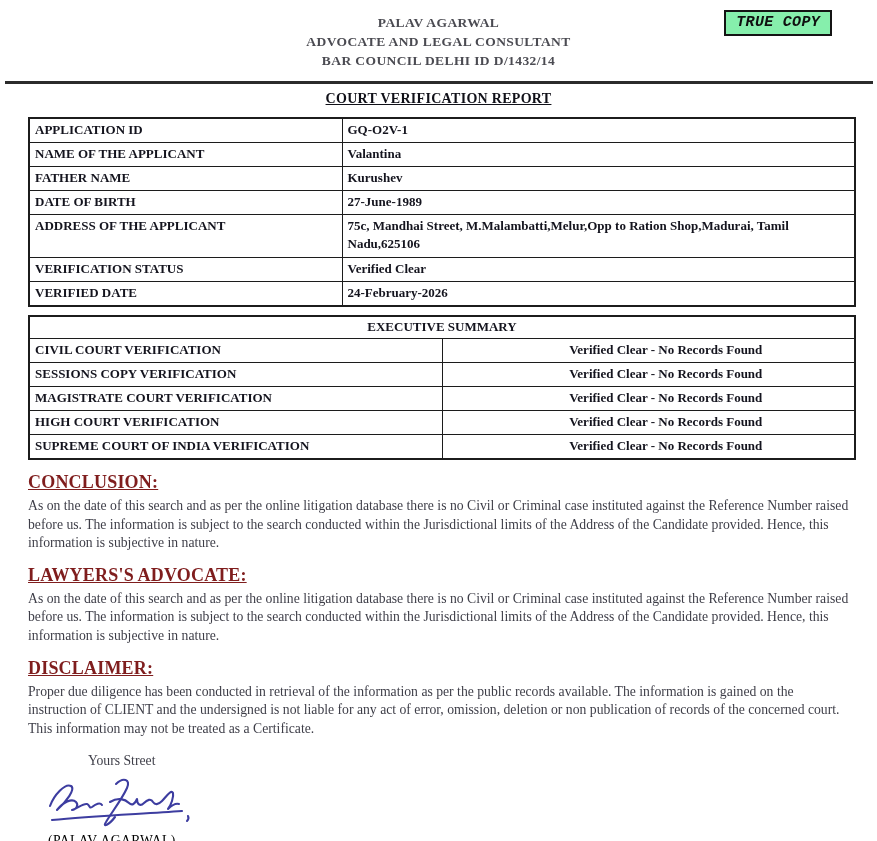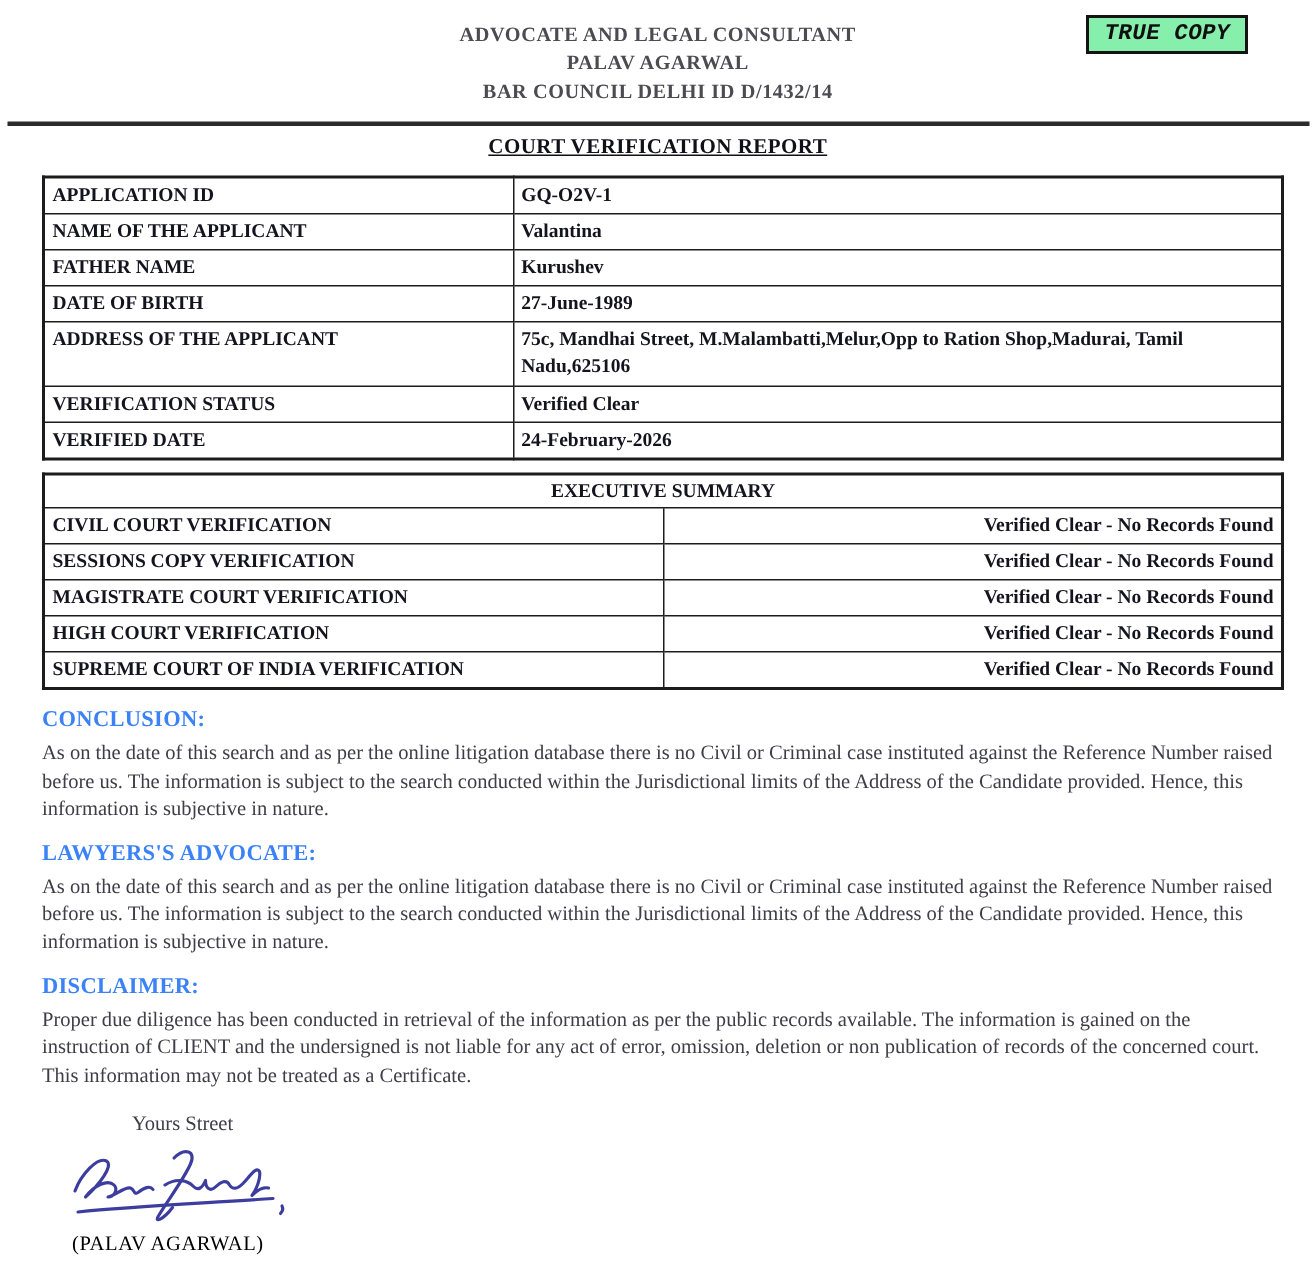--- a/index.html
+++ b/index.html
@@ -75,28 +75,29 @@
   .applicant-table tr.address-row td { height: 43px; }
 
   .summary-table { margin-top: 8px; }
   .summary-table td.summary-title-cell {
     text-align: center;
     height: 22px;
     padding: 1px 5px 2px 5px;
   }
   .summary-table td { height: 22px; padding: 1px 5px 2px 5px; border-width: 2px 1px; }
   .summary-table td.label-cell { width: 313px; }
-  .summary-table td.value-cell { text-align: right; padding-left: 40px; }
+  .summary-table td.value-cell { text-align: center; padding-left: 40px; }
 
   
   .section { margin: 0 26px 0 28px; width: 822px; }
   .section-heading {
-    font-size: 15px;
-    font-weight: bold;
-    color: #3b82f6;
+    font-size: 18px;
+    font-weight: bold;
+    text-decoration: underline;
+    color: #7f1d1d;
     margin: 12px 0 4px 0;
     letter-spacing: 0.2px;
   }
   .section-body {
     font-size: 13.7px;
     line-height: 18.6px;
     color: #3e3e48;
     margin: 0;
   }
 
@@ -122,22 +123,22 @@
   }
 </style>
 </head>
 <body>
 
 <div class="stamp-box">
   <span>TRUE COPY</span>
 </div>
 
 <div class="letterhead">
+  <div>PALAV AGARWAL</div>
   <div>ADVOCATE AND LEGAL CONSULTANT</div>
-  <div>PALAV AGARWAL</div>
   <div>BAR COUNCIL DELHI ID D/1432/14</div>
 </div>
 
 <hr class="head-rule">
 
 <div class="report-title">COURT VERIFICATION REPORT</div>
 
 <table class="doc-table applicant-table">
   <tbody>
       <tr>

